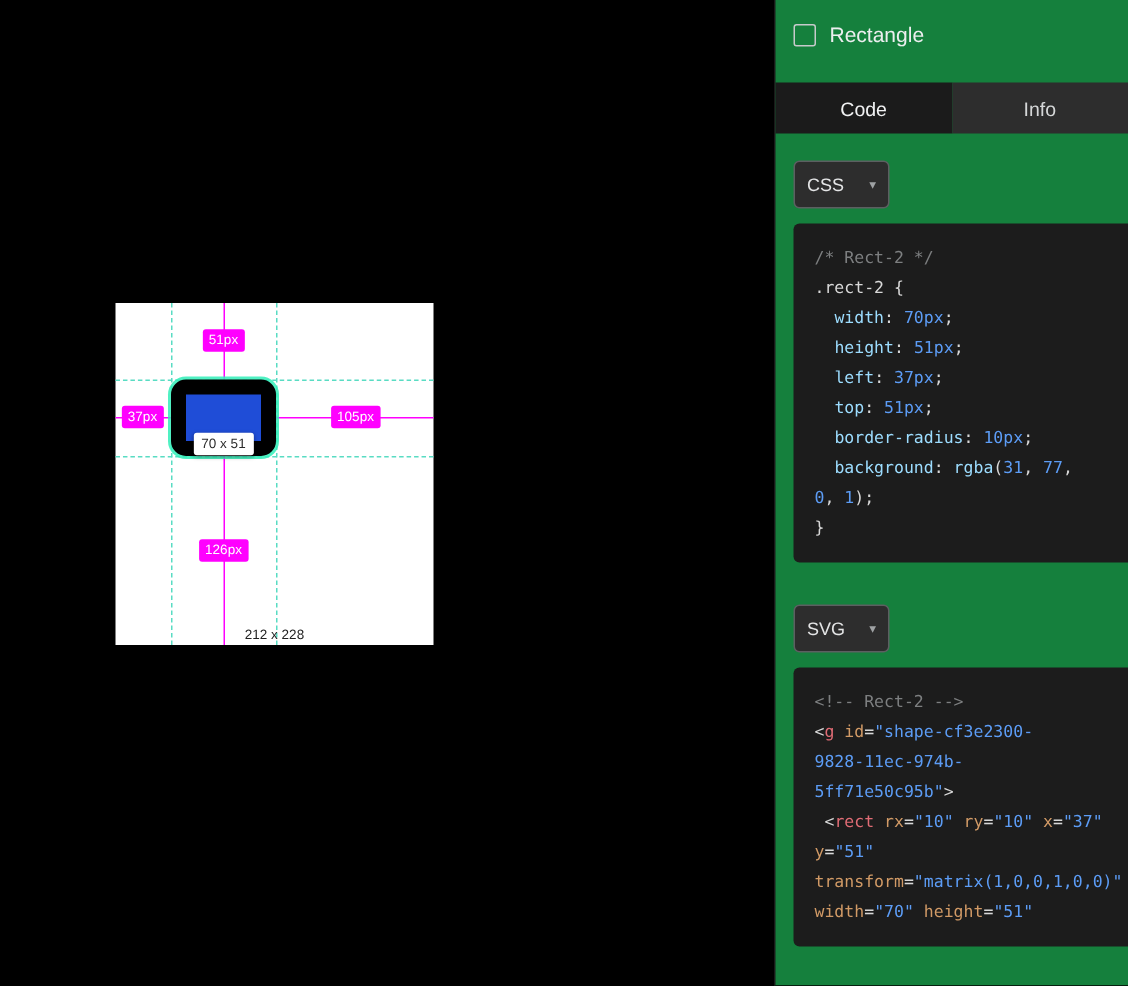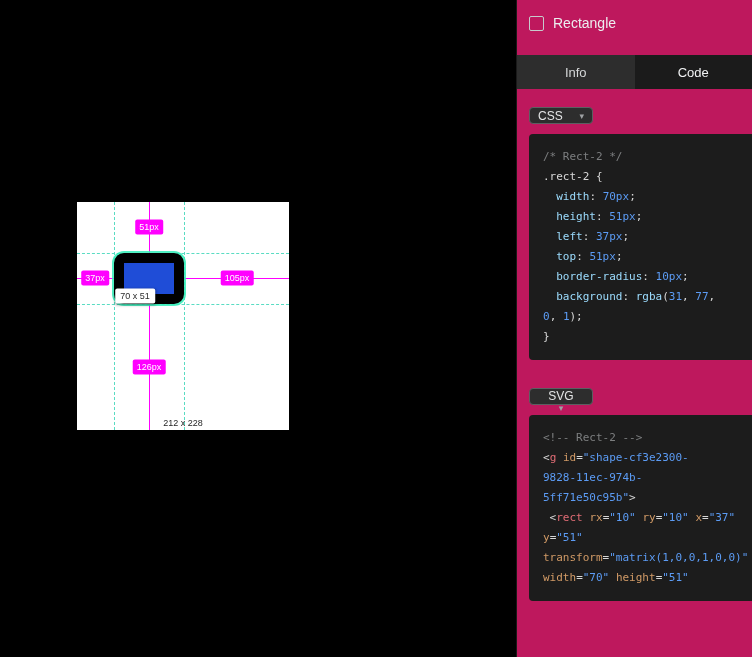--- a/index.html
+++ b/index.html
@@ -33,51 +33,51 @@
     position:absolute;transform:translate(-50%,-50%);
     background:#ff00ff;color:#fff;font-size:9px;line-height:1;
     padding:3px 4px;border-radius:2px;white-space:nowrap;
   }
   .ml-top{left:72px;top:25px}
   .ml-left{left:18px;top:76px}
   .ml-right{left:160px;top:76px}
   .ml-bottom{left:72px;top:165px}
 
   .size-chip{
-    position:absolute;left:58px;top:94px;transform:translate(-50%,-50%);
+    position:absolute;left:72px;top:94px;transform:translate(-50%,-50%);
     background:#fff;color:#2b2b2b;font-size:9px;line-height:1;
     padding:3px 5px;border-radius:2px;white-space:nowrap;
     box-shadow:0 1px 3px rgba(0,0,0,.4);
   }
   .board-size{
     position:absolute;left:50%;bottom:2px;transform:translateX(-50%);
     color:#1f1f1f;font-size:9px;white-space:nowrap;
   }
 
   
   .panel{
     position:absolute;left:516px;top:0;width:236px;height:657px;
-    background:#be185d;border-left:1px solid #1a1a1a;box-sizing:border-box;
+    background:#15803d;border-left:1px solid #1a1a1a;box-sizing:border-box;
   }
   .panel-header{height:55px;display:flex;align-items:flex-start;padding:15px 12px 0;gap:9px;box-sizing:border-box;}
   .checkbox{width:13px;height:13px;border:1px solid #c7cacc;border-radius:2px;flex:none;margin-top:1px;background:transparent;}
   .title{color:#eceeef;font-size:14px;line-height:16px;}
 
   .tabs{display:flex;height:34px;}
   .tab{flex:1;display:flex;align-items:center;justify-content:center;font-size:13px;color:#d5d7d8;background:#2d2d2d;cursor:pointer;}
   .tab.active{background:#1b1b1b;color:#f1f2f3;}
 
   .panel-body{padding:18px 0 0 12px;}
   .lang-select{
-    width:64px;height:17px;box-sizing:border-box;border:1px solid #5c5f61;border-radius:4px;
+    width:64px;height:32px;box-sizing:border-box;border:1px solid #5c5f61;border-radius:4px;
     display:flex;align-items:center;justify-content:space-between;padding:0 8px;
     color:#e4e5e6;font-size:12px;cursor:pointer;background:#2d2d2d;
   }
   .chev{font-size:9px;color:#9fa2a4;}
-  .svg-select{margin-top:28px;flex-direction:column;}
+  .svg-select{margin-top:28px;}
 
   .code-block{
     margin-top:10px;width:241px;box-sizing:border-box;background:#1c1c1c;
     border-radius:4px 0 0 4px;padding:13px 0 13px 14px;
     font-family:"DejaVu Sans Mono",monospace;font-size:11px;line-height:20px;
     overflow:hidden;
   }
   .code-line{white-space:pre;}
   .tok-cmt{color:#7d7f80}
   .tok-sel{color:#d8d8d8}
@@ -118,22 +118,22 @@
 </div>
 
 <aside class="panel">
 
   <div class="panel-header">
     <span class="checkbox"></span>
     <span class="title">Rectangle</span>
   </div>
 
   <div class="tabs">
+    <div class="tab active">Code</div>
     <div class="tab">Info</div>
-    <div class="tab active">Code</div>
   </div>
 
   <div class="panel-body">
 
     <div class="lang-select">
       <span>CSS</span>
       <span class="chev">▾</span>
     </div>
 
     <div class="code-block">

